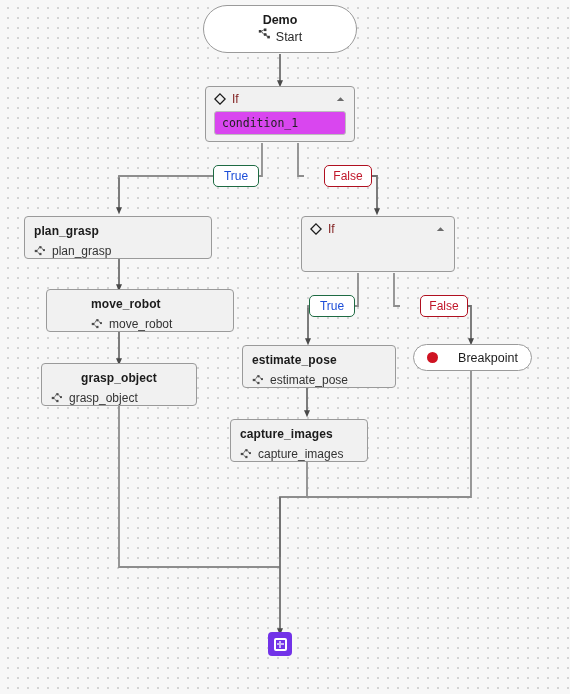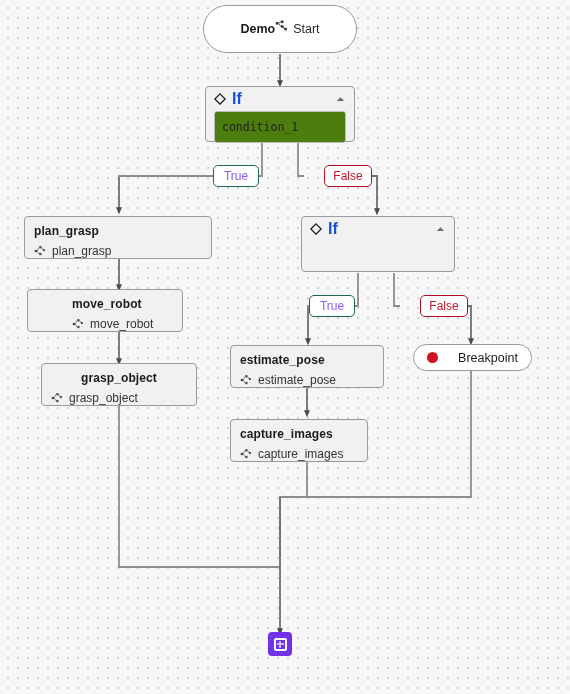--- a/index.html
+++ b/index.html
@@ -42,21 +42,21 @@
   }
 
   
   .pill {
     position: absolute;
     box-sizing: border-box;
     background: #ffffff;
     border: 1px solid #9a9a9a;
     border-radius: 24px;
     display: flex;
-    flex-direction: row;
+    flex-direction: column;
     align-items: center;
     justify-content: center;
   }
   .pill .ttl {
     font-size: 12.5px;
     font-weight: bold;
     color: #1c1c1c;
     line-height: 16px;
   }
   .pill .sub {
@@ -94,32 +94,32 @@
     padding: 0;
   }
   .ifnode .hdr {
     display: flex;
     align-items: center;
     height: 24px;
     padding: 0 8px 0 8px;
     gap: 6px;
   }
   .ifnode .hdr .lbl {
-    font-size: 16px;
-    font-weight: bold;
-    color: #1d4ed8;
+    font-size: 12px;
+    font-weight: normal;
+    color: #7f1d1d;
     flex: 1;
   }
   .ifnode .field {
     margin: 0 8px 8px 8px;
     box-sizing: border-box;
-    background: #4d7c0f;
+    background: #d946ef;
     border: 1px solid #bdbdbd;
     border-radius: 3px;
-    height: 32px;
+    height: 24px;
     display: flex;
     align-items: center;
     padding: 0 7px;
     font-family: "DejaVu Sans Mono", monospace;
     font-size: 11.5px;
     color: #222;
   }
 
   
   .bpnode {
@@ -150,21 +150,21 @@
     background: #ffffff;
     border-radius: 5px;
     display: flex;
     align-items: center;
     justify-content: center;
     font-size: 12px;
     height: 22px;
   }
   .elabel.true {
     border: 1.4px solid #1e6b43;
-    color: #8b5cf6;
+    color: #1d4ed8;
   }
   .elabel.false {
     border: 1.4px solid #b01020;
     color: #c0172a;
     margin-left: 20px;
   }
 
   
   .addbtn {
     position: absolute;
@@ -301,21 +301,21 @@
           <rect x="7" y="1.5" width="3" height="3" fill="#4a4a4a"></rect>
           <rect x="7" y="10.5" width="3" height="3" fill="#4a4a4a"></rect>
           <rect x="12" y="5.5" width="2.6" height="2.6" fill="#4a4a4a"></rect>
           <path d="M4,8 L7,3 M4,8 L7,12 M10,3 L12,6.8" stroke="#4a4a4a" stroke-width="0.9" fill="none"></path>
         </svg>
       </span>
       <span>plan_grasp</span>
     </div>
   </div>
 
-  <div class="node fnode" style="left:27px; top:289px; width:156px; height:43px;padding-left:44px;">
+  <div class="node fnode" style="left:46px; top:289px; width:188px; height:43px;padding-left:44px;">
     <div class="ttl">move_robot</div>
     <div class="row">
       <span class="icon">
         <svg width="12" height="12" viewBox="0 0 16 16">
           <rect x="1" y="6.5" width="3" height="3" fill="#4a4a4a"></rect>
           <rect x="7" y="1.5" width="3" height="3" fill="#4a4a4a"></rect>
           <rect x="7" y="10.5" width="3" height="3" fill="#4a4a4a"></rect>
           <rect x="12" y="5.5" width="2.6" height="2.6" fill="#4a4a4a"></rect>
           <path d="M4,8 L7,3 M4,8 L7,12 M10,3 L12,6.8" stroke="#4a4a4a" stroke-width="0.9" fill="none"></path>
         </svg>
@@ -333,21 +333,21 @@
           <rect x="7" y="1.5" width="3" height="3" fill="#4a4a4a"></rect>
           <rect x="7" y="10.5" width="3" height="3" fill="#4a4a4a"></rect>
           <rect x="12" y="5.5" width="2.6" height="2.6" fill="#4a4a4a"></rect>
           <path d="M4,8 L7,3 M4,8 L7,12 M10,3 L12,6.8" stroke="#4a4a4a" stroke-width="0.9" fill="none"></path>
         </svg>
       </span>
       <span>grasp_object</span>
     </div>
   </div>
 
-  <div class="node fnode" style="left:230px; top:345px; width:154px; height:43px;">
+  <div class="node fnode" style="left:242px; top:345px; width:154px; height:43px;">
     <div class="ttl">estimate_pose</div>
     <div class="row">
       <span class="icon">
         <svg width="12" height="12" viewBox="0 0 16 16">
           <rect x="1" y="6.5" width="3" height="3" fill="#4a4a4a"></rect>
           <rect x="7" y="1.5" width="3" height="3" fill="#4a4a4a"></rect>
           <rect x="7" y="10.5" width="3" height="3" fill="#4a4a4a"></rect>
           <rect x="12" y="5.5" width="2.6" height="2.6" fill="#4a4a4a"></rect>
           <path d="M4,8 L7,3 M4,8 L7,12 M10,3 L12,6.8" stroke="#4a4a4a" stroke-width="0.9" fill="none"></path>
         </svg>

